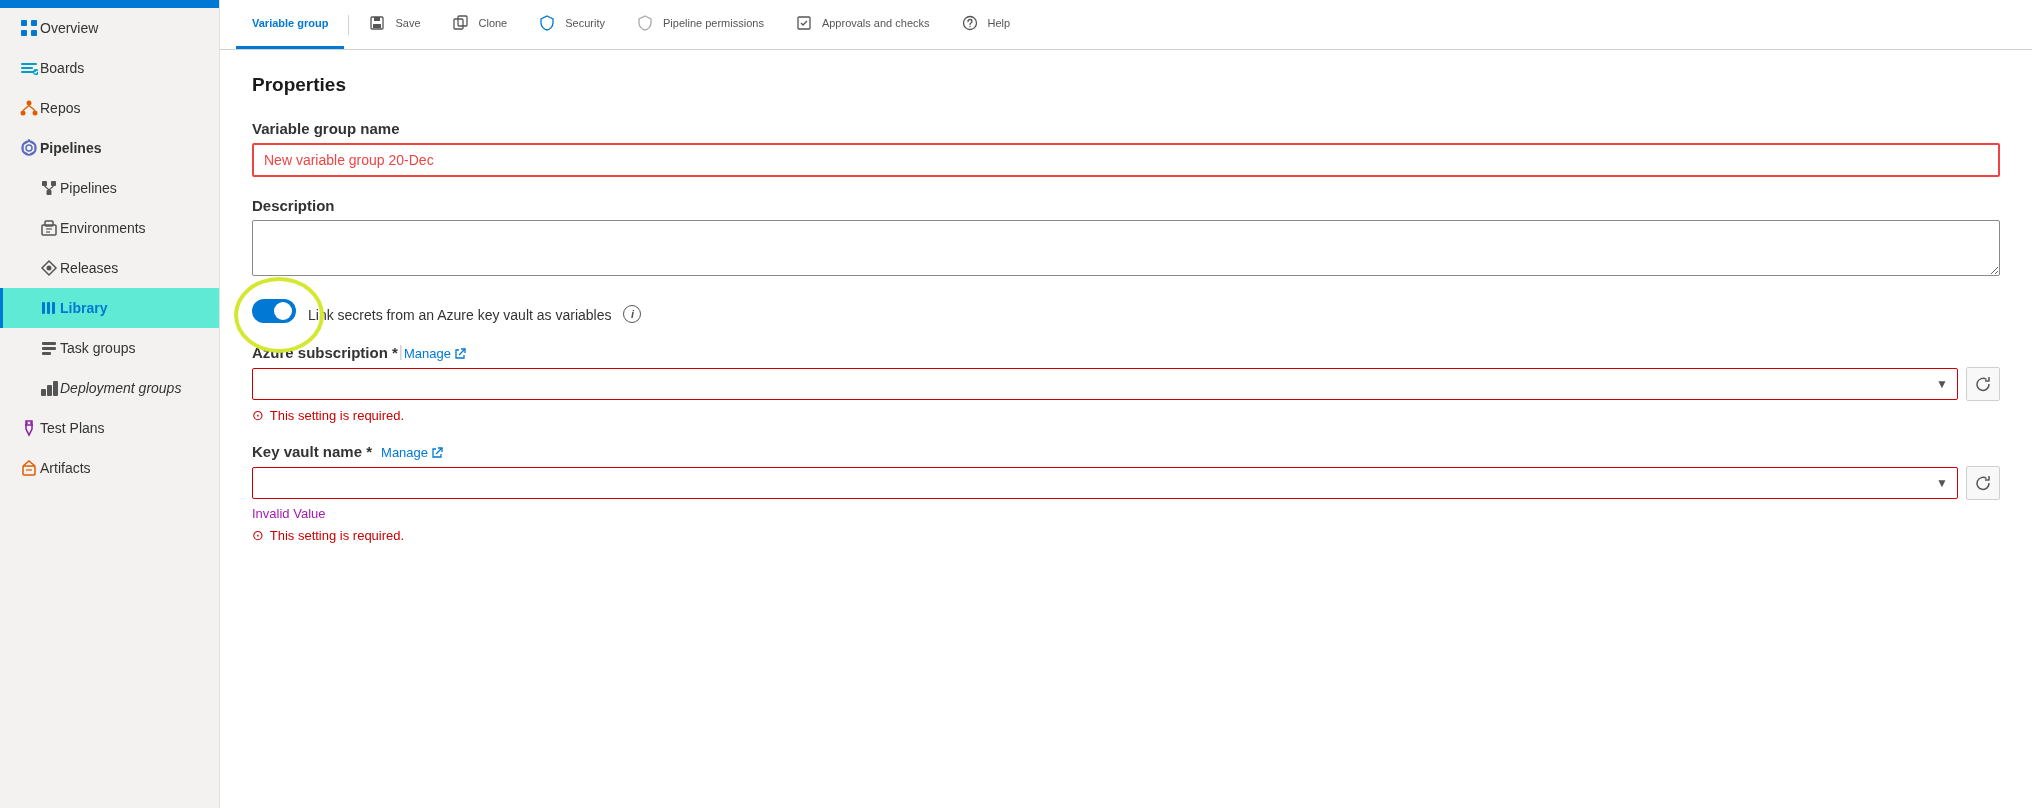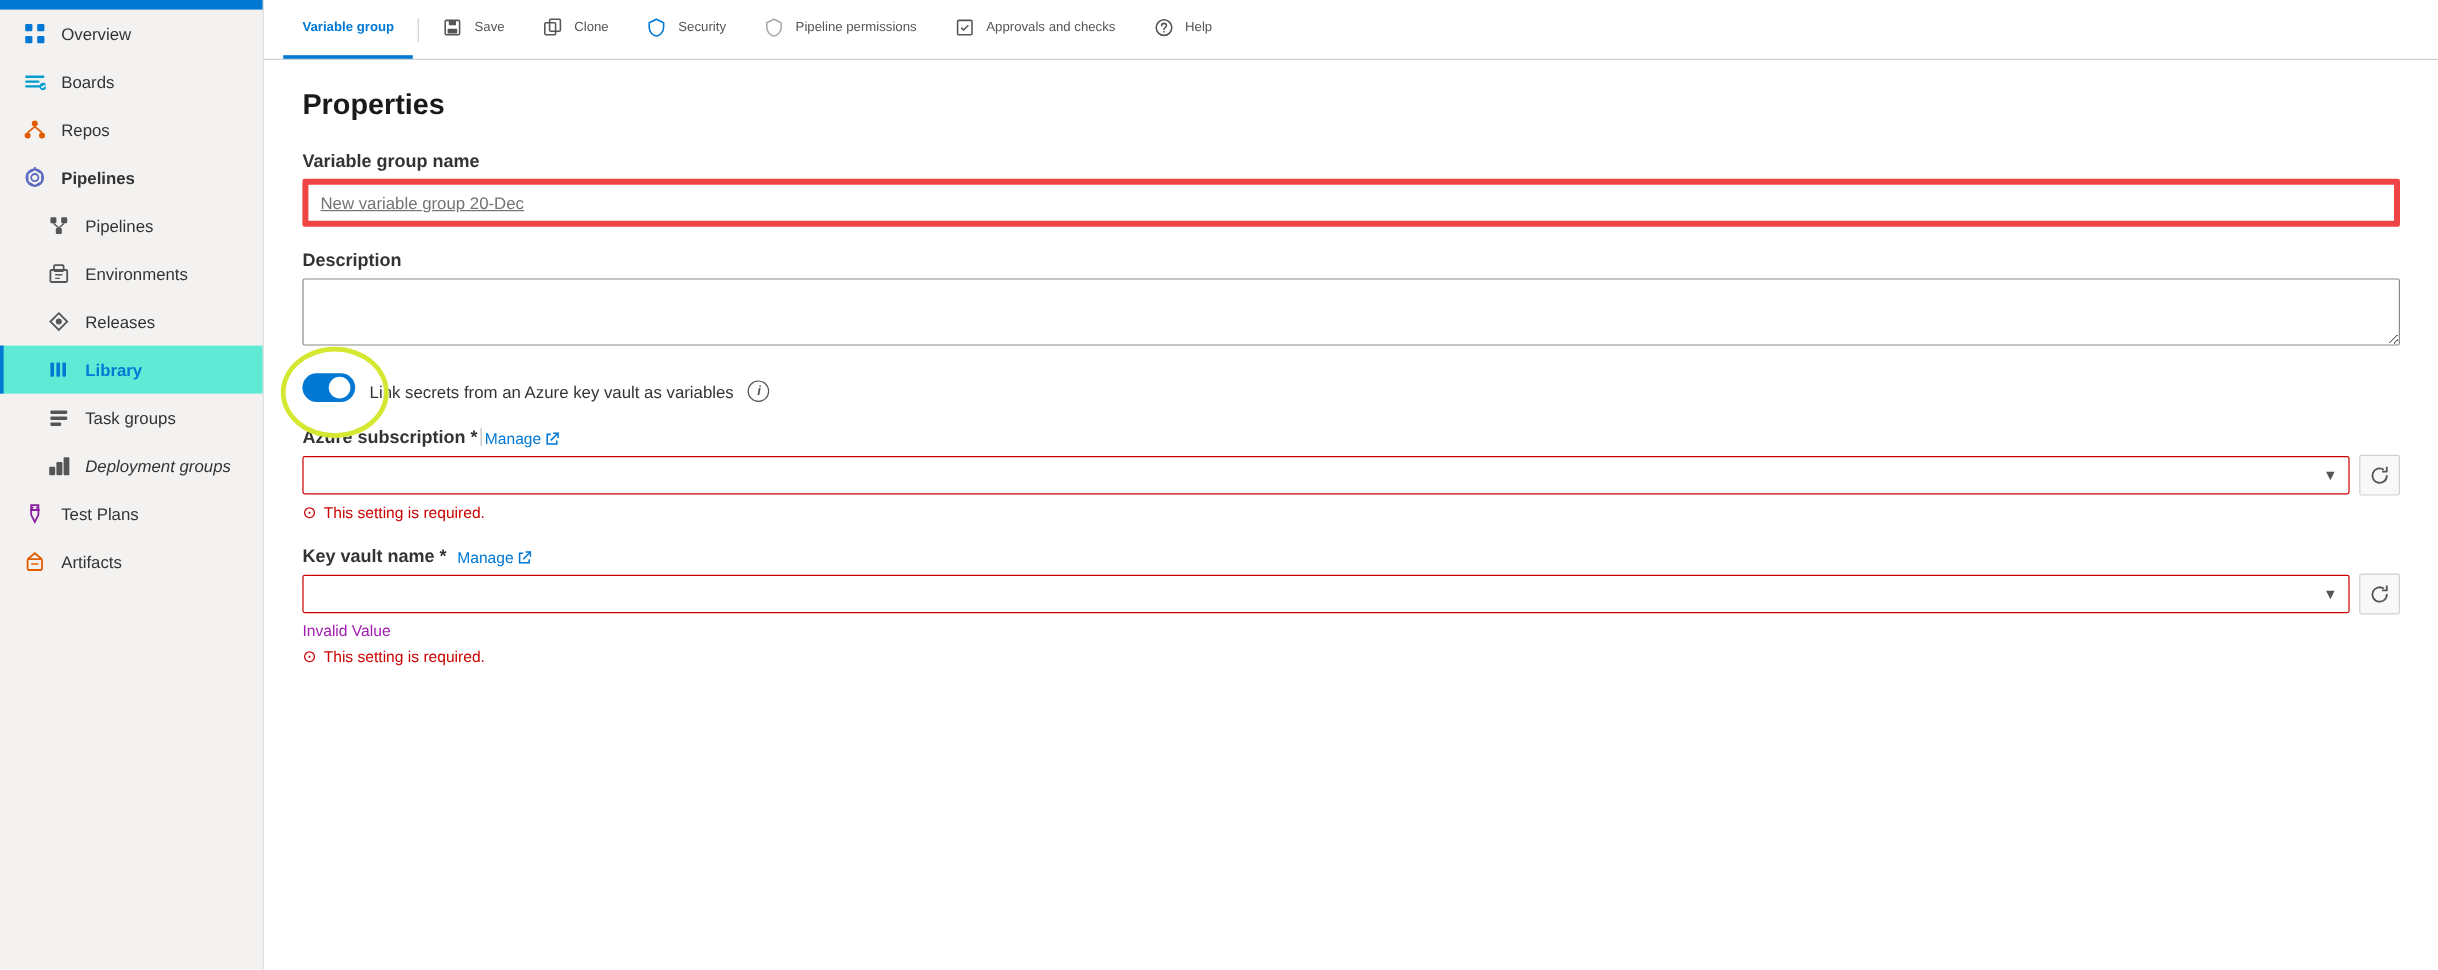--- a/index.html
+++ b/index.html
@@ -20,21 +20,21 @@
       height: 8px;
       background: #0078d4;
     }
     .sidebar-nav-item {
       display: flex;
       align-items: center;
       padding: 10px 16px;
       cursor: pointer;
       font-size: 14px;
       color: #333;
-      gap: 12px;
+      gap: 1px;
       border-left: 3px solid transparent;
     }
     .sidebar-nav-item.active {
       background: #5eead4;
       font-weight: 600;
       color: #0078d4;
       border-left: 3px solid #0078d4;
     }
     .sidebar-nav-item.section-header {
       font-weight: 600;
@@ -106,47 +106,46 @@
 
     
     .content {
       flex: 1;
       overflow-y: auto;
       padding: 24px 32px;
       background: #fff;
     }
 
     .page-title {
-      font-size: 24px;
+      font-size: 19px;
       font-weight: 600;
       color: #1a1a1a;
       margin-bottom: 24px;
     }
 
     .form-section {
       margin-bottom: 20px;
     }
 
     .form-label {
       font-size: 15px;
       font-weight: 600;
       color: #333;
       margin-bottom: 6px;
       display: block;
     }
 
     .form-input {
       width: 100%;
       padding: 7px 10px;
-      border: 5px solid #ef4444;
+      border: 2px solid #ef4444;
       border-radius: 2px;
       font-size: 14px;
-      color: #737373;
+      color: #ef4444;
       outline: none;
-      text-decoration: underline;
     }
 
     .form-textarea {
       width: 100%;
       min-height: 56px;
       padding: 7px 10px;
       border: 1px solid #8a8a8a;
       border-radius: 2px;
       font-size: 14px;
       color: #333;

